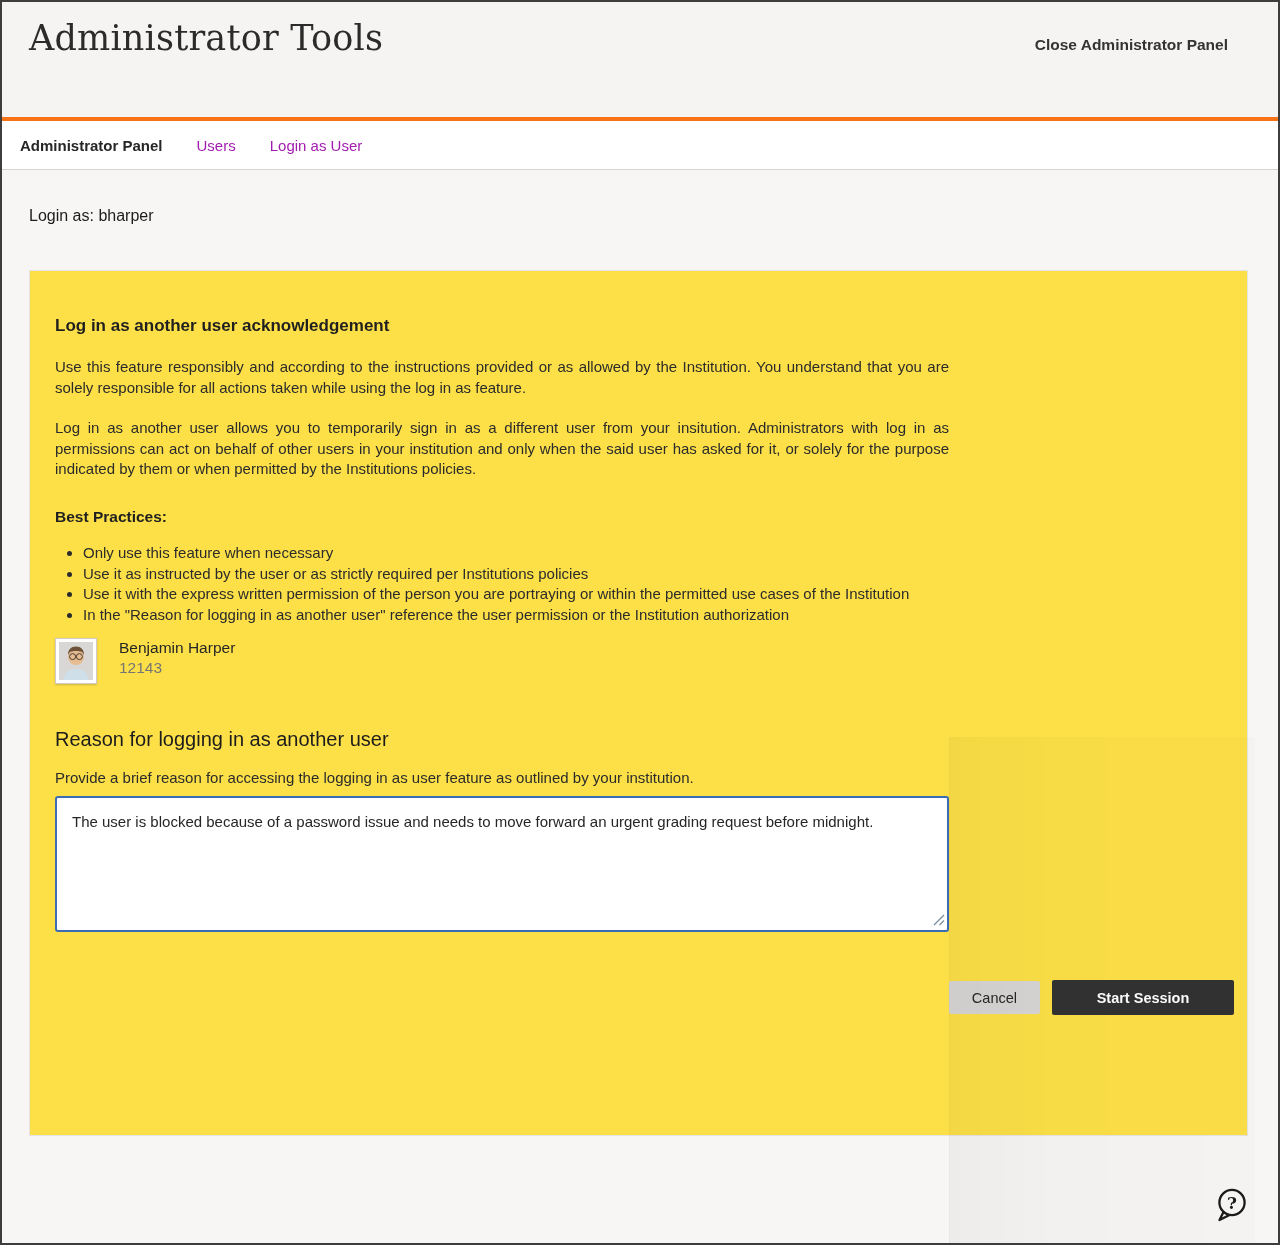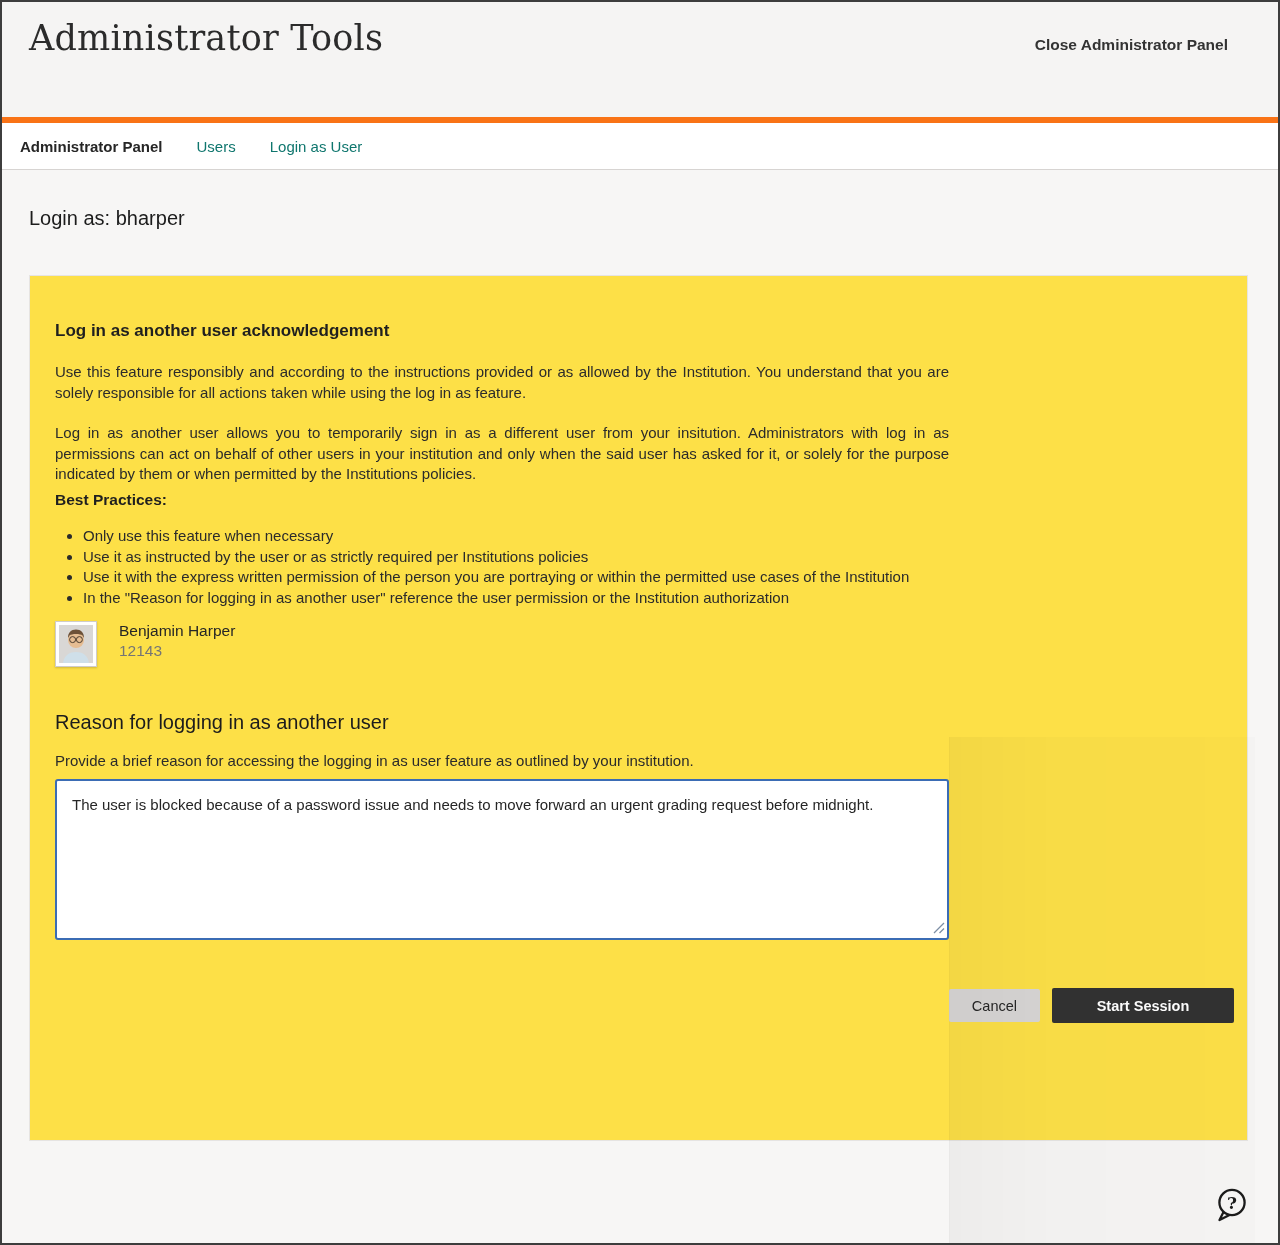--- a/index.html
+++ b/index.html
@@ -40,43 +40,43 @@
     border: none;
     cursor: pointer;
     font-family: inherit;
     text-align: center;
   }
 
   
   .nav-bar {
     height: 53px;
     background: #ffffff;
-    border-top: 6px solid #f97316;
+    border-top: 4px solid #f97316;
     border-bottom: 1px solid #d7d4d2;
     display: flex;
     align-items: center;
     padding-left: 18px;
     gap: 34px;
   }
   .nav-item {
     font-size: 15px;
-    color: #0f766e;
+    color: #a21caf;
     background: none;
     border: none;
     cursor: pointer;
     font-family: inherit;
     padding: 6px 0;
   }
   .nav-item.active { font-weight: 700; color: #262626; }
 
   
   .main-area { padding-top: 37px; }
   .page-title {
     margin-left: 27px;
-    font-size: 20px;
+    font-size: 16px;
     font-weight: 400;
     color: #1c1c1c;
   }
 
   .card {
     margin: 45px 0 0 27px;
     width: 1219px;
     height: 866px;
     background: #fde047;
     border: 1px solid #e6e4e2;
@@ -92,21 +92,21 @@
   }
   .card p.body-text {
     width: 894px;
     font-size: 15px;
     line-height: 20.6px;
     text-align: justify;
     color: #2b2b2b;
     margin-top: 20px;
   }
   .sub-heading {
-    margin-top: 4px;
+    margin-top: 26px;
     font-size: 15.5px;
     font-weight: 700;
     color: #1f1f1f;
     line-height: 21px;
   }
   .bp-list {
     margin-top: 16px;
     width: 894px;
     padding: 0 28px;
     list-style: disc outside;
@@ -146,21 +146,21 @@
   }
   .reason-desc {
     margin-top: 14px;
     font-size: 15px;
     color: #2b2b2b;
     line-height: 21px;
   }
   .textarea-wrap { position: relative; margin-top: 8px; width: 894px; }
   .reason-input {
     width: 894px;
-    height: 161px;
+    height: 136px;
     border: 2px solid #3b6cb4;
     border-radius: 3px;
     padding: 13px 15px;
     font-family: "Liberation Sans", sans-serif;
     font-size: 15px;
     line-height: 21px;
     color: #262626;
     resize: none;
     outline: none;
     display: block;

